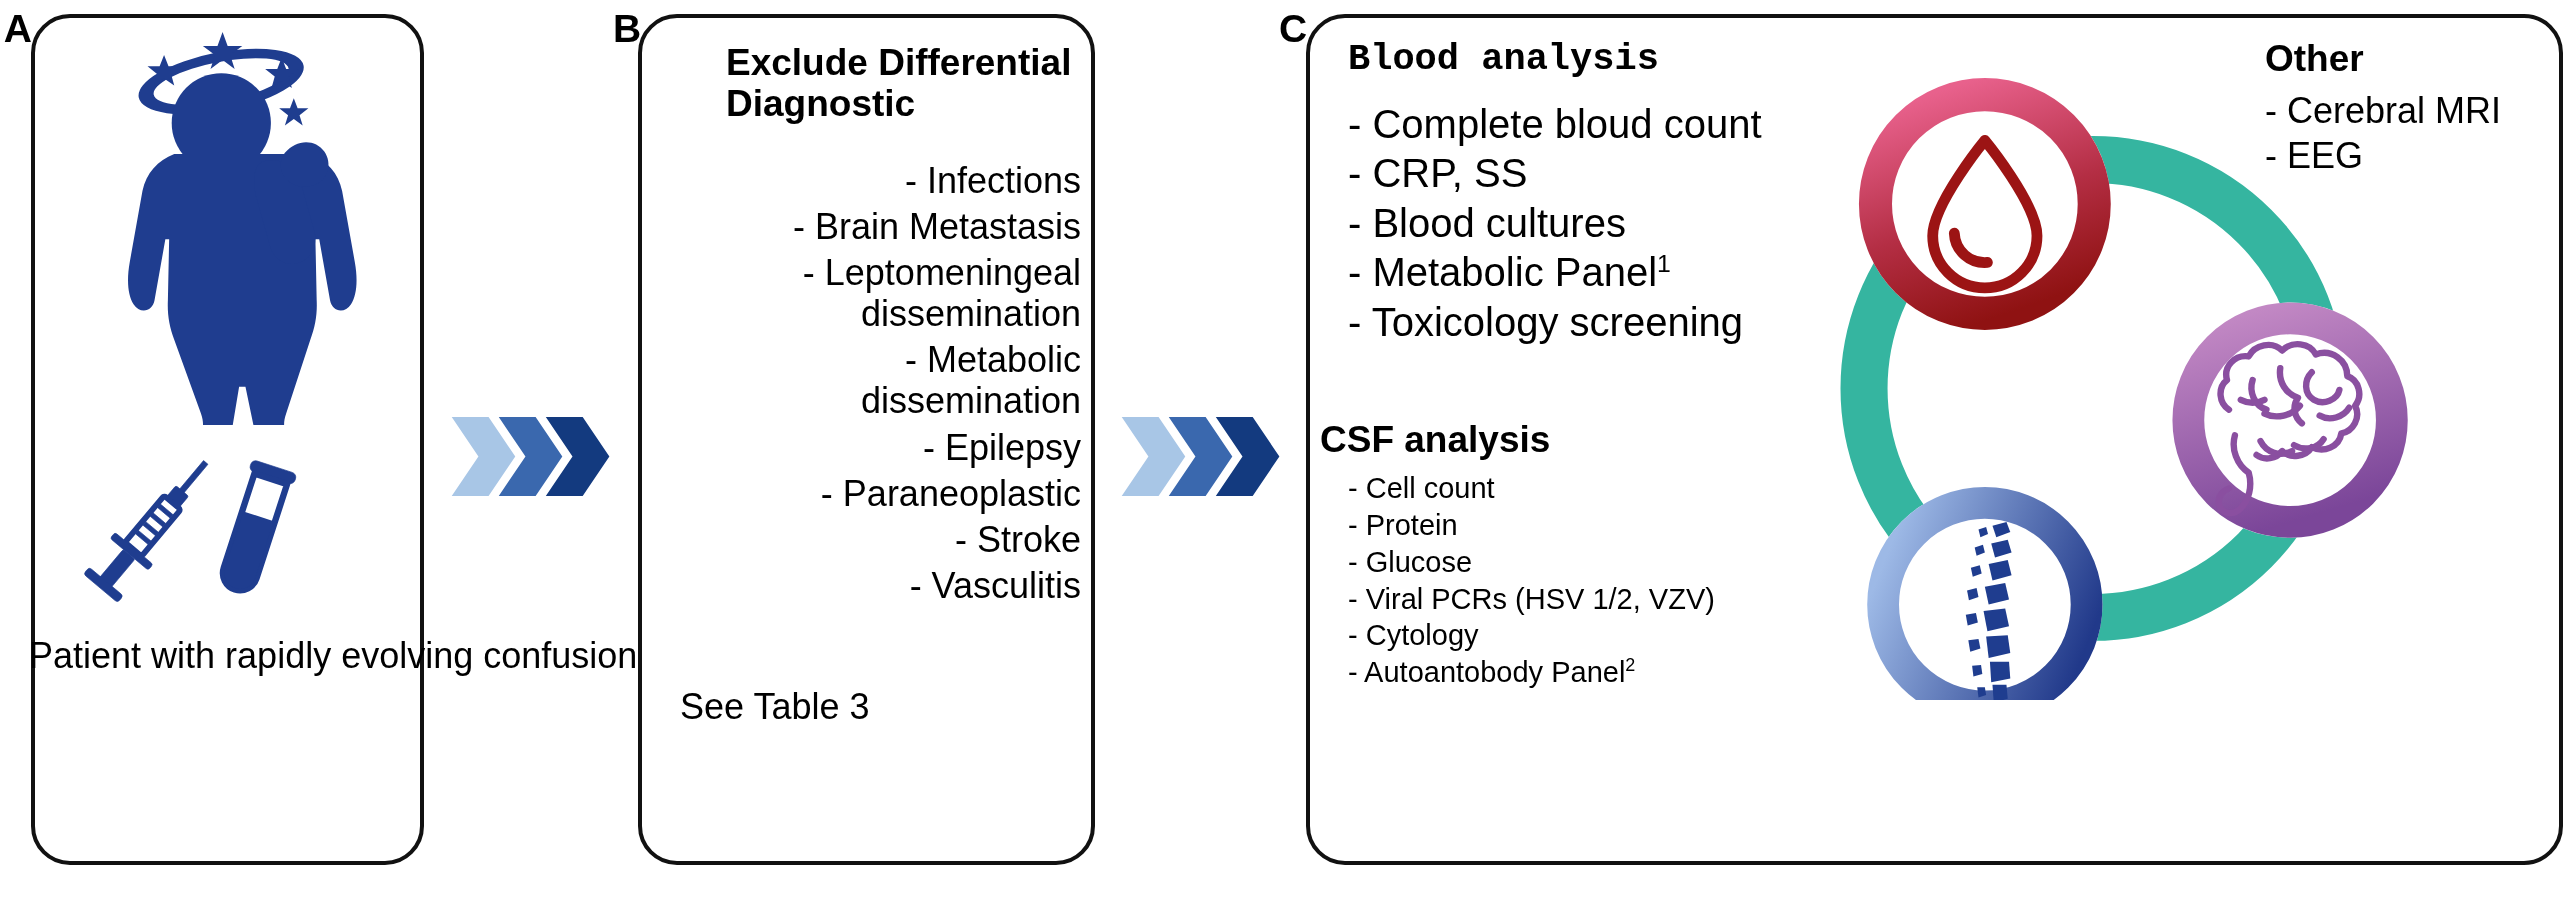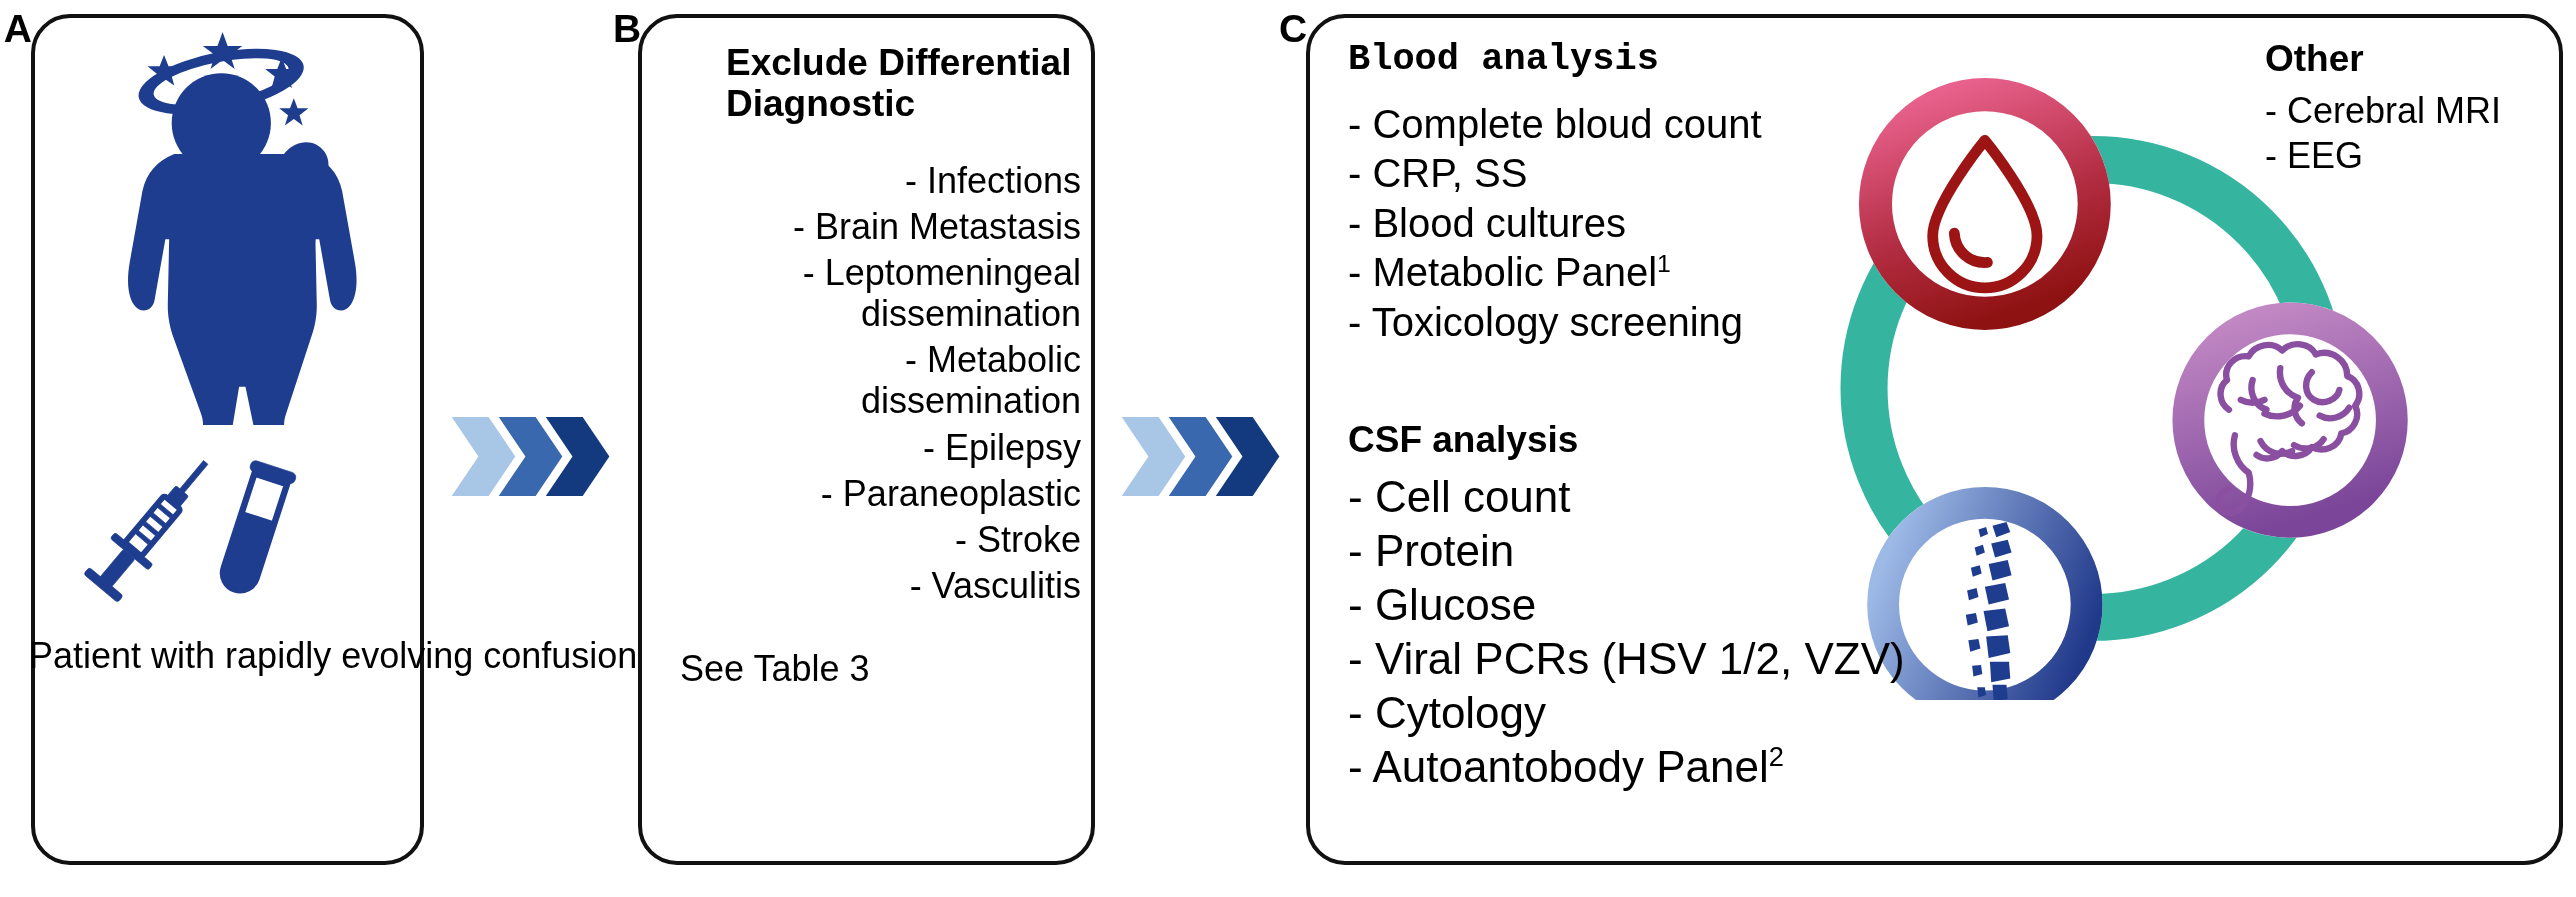--- a/index.html
+++ b/index.html
@@ -44,37 +44,37 @@
   #panel-b-title{
     position:absolute;left:680px;top:42px;width:393px;
     font-size:37px;font-weight:bold;line-height:1.12;margin-left:46px;
   }
   #panel-b-list{
     position:absolute;left:680px;top:160px;width:401px;
     font-size:36px;line-height:1.14;
   }
   #panel-b-list .li{margin-bottom:5.1px;text-align:right;}
   #panel-b-note{
-    position:absolute;left:680px;top:648px;width:395px;
+    position:absolute;left:680px;top:686px;width:395px;
     font-size:36px;line-height:1.14;
   }
 
   
   #blood-title{
     position:absolute;left:1348px;top:39px;font-size:37px;font-weight:bold;line-height:1.1;font-family:Liberation Mono, monospace;
   }
   #blood-list{
     position:absolute;left:1348px;top:90px;width:509px;font-size:40px;line-height:1.14;margin-top:12px;
   }
   #blood-list .li{margin-bottom:3.8px;}
   #csf-title{
-    position:absolute;left:1348px;top:420px;font-size:37px;font-weight:bold;line-height:1.1;
+    position:absolute;left:1320px;top:420px;font-size:37px;font-weight:bold;line-height:1.1;
   }
   #csf-list{
-    position:absolute;left:1348px;top:472px;width:764px;font-size:44px;line-height:1.14;
+    position:absolute;left:1348px;top:472px;width:764px;font-size:29px;line-height:1.14;
   }
   #csf-list .li{margin-bottom:3.8px;}
   #other-title{
     position:absolute;left:2265px;top:39px;font-size:37px;font-weight:bold;line-height:1.1;
   }
   #other-list{
     position:absolute;left:2265px;top:90px;width:280px;font-size:36px;line-height:1.14;
   }
   #other-list .li{margin-bottom:3.8px;}
   sup{font-size:0.62em;vertical-align:super;line-height:0;}

